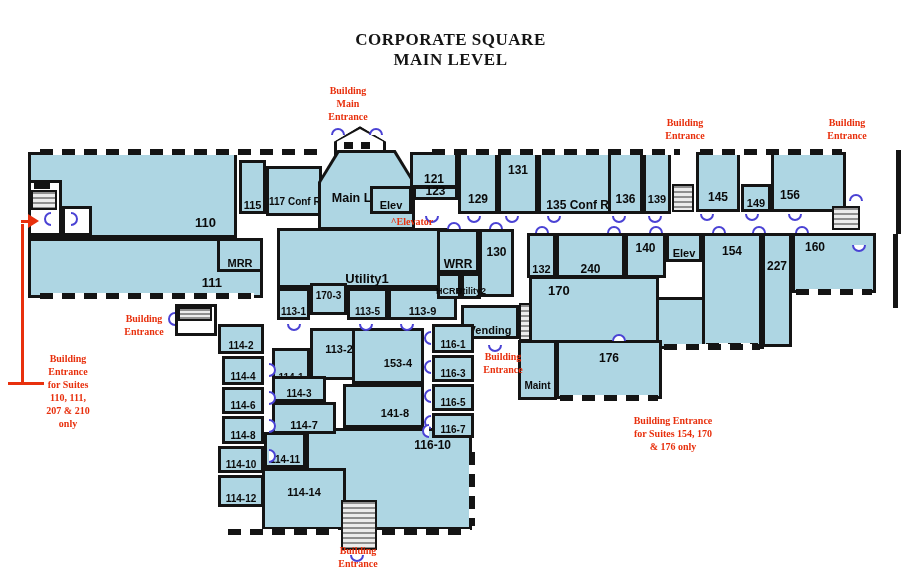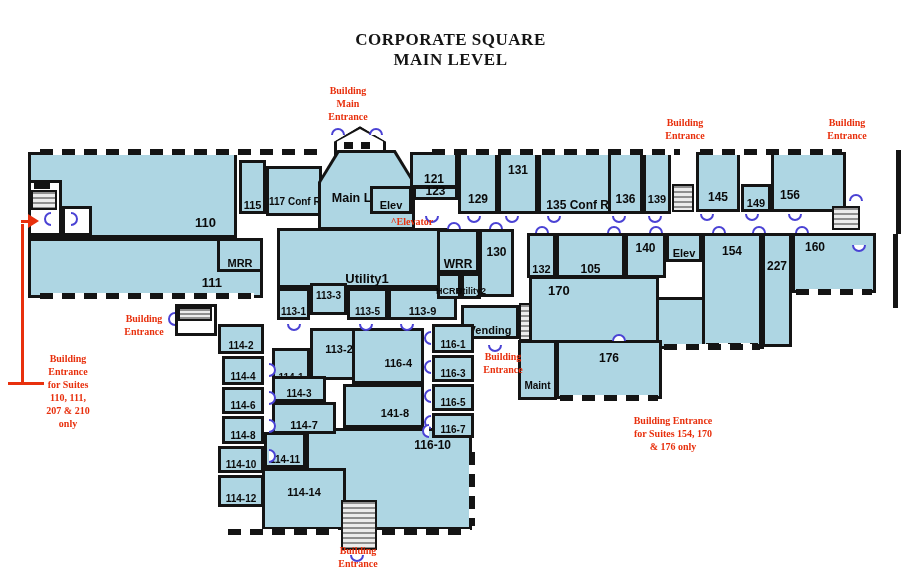--- a/index.html
+++ b/index.html
@@ -125,21 +125,21 @@
   <div class="stair" style="left:832px;top:206px;width:28px;height:24px"></div>
   <div class="wallseg" style="left:893px;top:234px;width:5px;height:74px"></div>
 
   <div class="rm" style="left:277px;top:228px;width:180px;height:60px">
       <span class="lb f13">Utility1</span>
     </div>
   <div class="rm" style="left:277px;top:288px;width:33px;height:32px">
       <span class="lb s">113-1</span>
     </div>
   <div class="rm" style="left:310px;top:283px;width:37px;height:32px">
-      <span class="lb s lb-t" style="top:5px">113-3</span>
+      <span class="lb s lb-t" style="top:5px">170-3</span>
     </div>
   <div class="rm" style="left:347px;top:288px;width:41px;height:32px">
       <span class="lb s">113-5</span>
     </div>
   <div class="rm" style="left:388px;top:288px;width:69px;height:32px">
       <span class="lb f11">113-9</span>
     </div>
   <div class="rm" style="left:437px;top:229px;width:42px;height:44px">
       <span class="lb">WRR</span>
     </div>
@@ -155,21 +155,21 @@
   <div class="rm" style="left:461px;top:305px;width:58px;height:34px">
       <span class="lb f11">Vending</span>
     </div>
   <div class="stair" style="left:519px;top:303px;width:16px;height:38px"></div>
 
   <div class="rm" style="left:656px;top:297px;width:108px;height:52px"></div>
   <div class="rm" style="left:527px;top:233px;width:29px;height:45px">
       <span class="lb f11">132</span>
     </div>
   <div class="rm" style="left:556px;top:233px;width:69px;height:45px">
-      <span class="lb">105</span>
+      <span class="lb">240</span>
     </div>
   <div class="rm" style="left:625px;top:233px;width:41px;height:45px">
       <span class="lb lb-t" style="top:6px">140</span>
     </div>
   <div class="rm" style="left:666px;top:233px;width:36px;height:29px">
       <span class="lb f11">Elev</span>
     </div>
   <div class="rm" style="left:702px;top:233px;width:60px;height:114px">
       <span class="lb lb-t">154</span>
     </div>
@@ -198,21 +198,21 @@
   <div class="rm" style="left:264px;top:432px;width:42px;height:36px">
       <span class="lb s">114-11</span>
     </div>
   <div class="rm" style="left:272px;top:348px;width:38px;height:38px">
       <span class="lb s">114-1</span>
     </div>
   <div class="rm" style="left:310px;top:328px;width:58px;height:52px">
       <span class="lb f11 lb-t" style="top:13px">113-2</span>
     </div>
   <div class="rm" style="left:352px;top:328px;width:72px;height:56px">
-      <span class="lb f11 lb-br" style="right:9px;bottom:12px">116-4</span>
+      <span class="lb f11 lb-br" style="right:9px;bottom:12px">153-4</span>
     </div>
   <div class="rm" style="left:272px;top:376px;width:54px;height:26px">
       <span class="lb s">114-3</span>
     </div>
   <div class="rm" style="left:272px;top:402px;width:64px;height:32px">
       <span class="lb f11">114-7</span>
     </div>
   <div class="rm" style="left:343px;top:384px;width:81px;height:44px">
       <span class="lb f11 lb-br" style="right:12px">141-8</span>
     </div>

